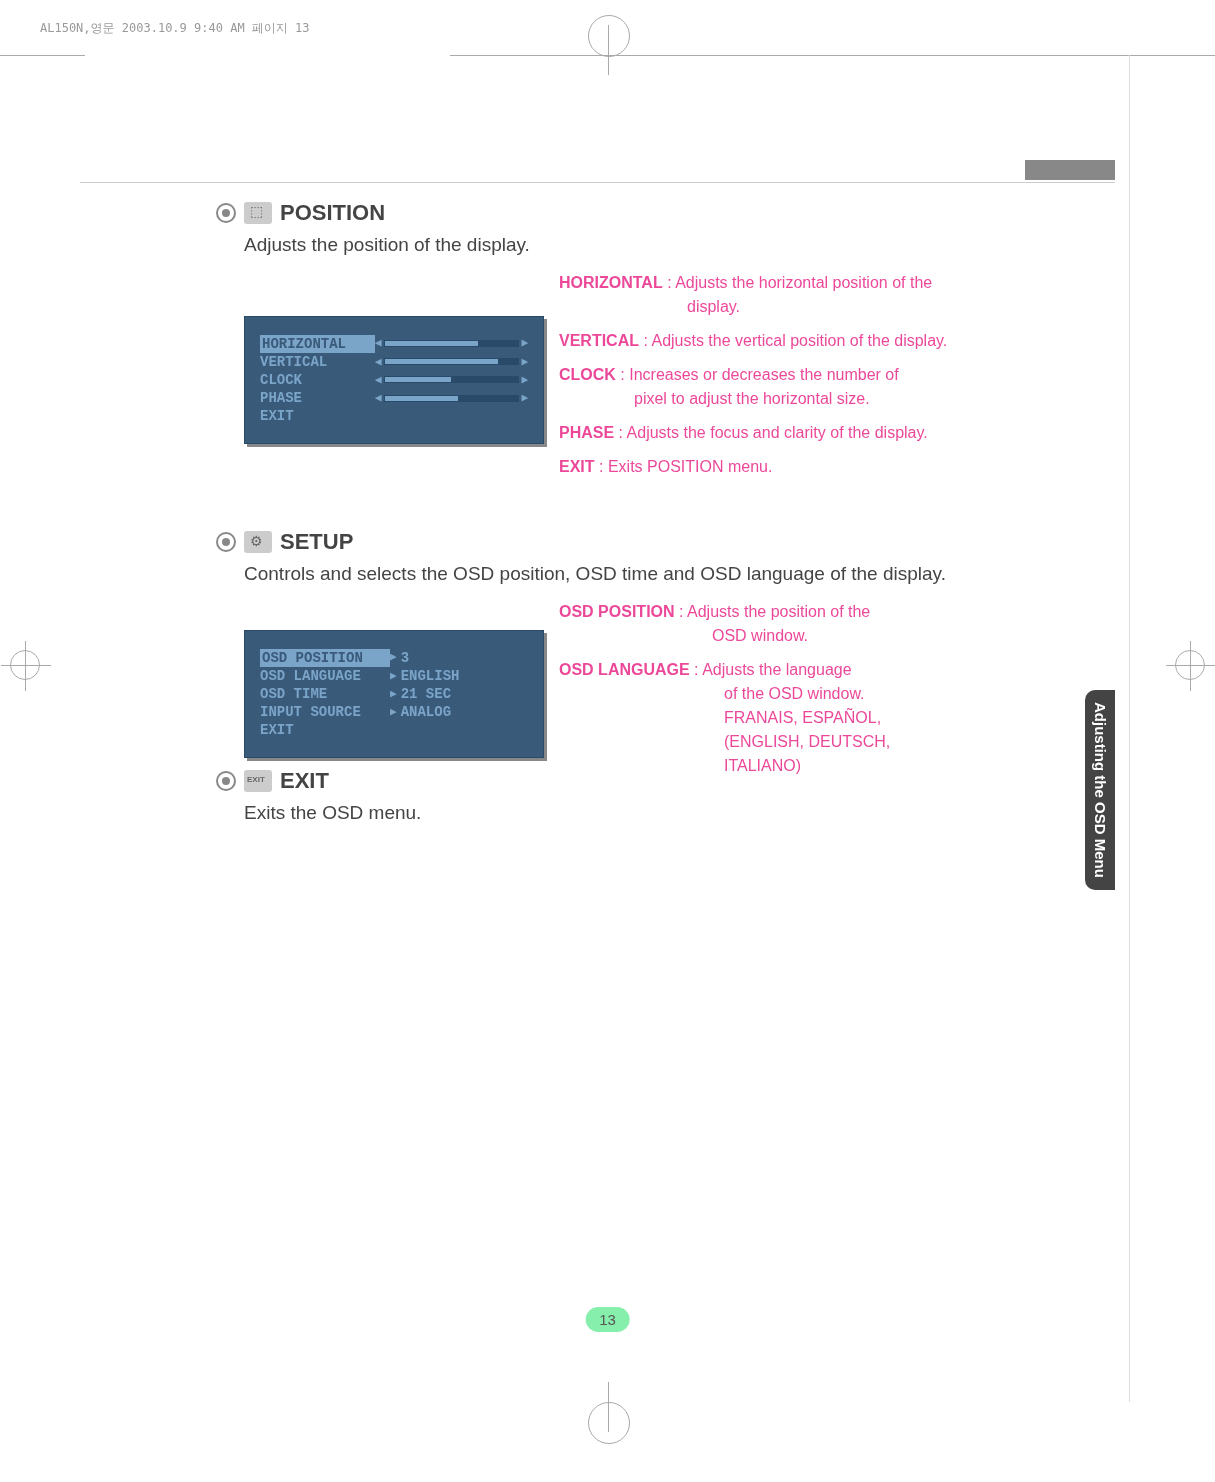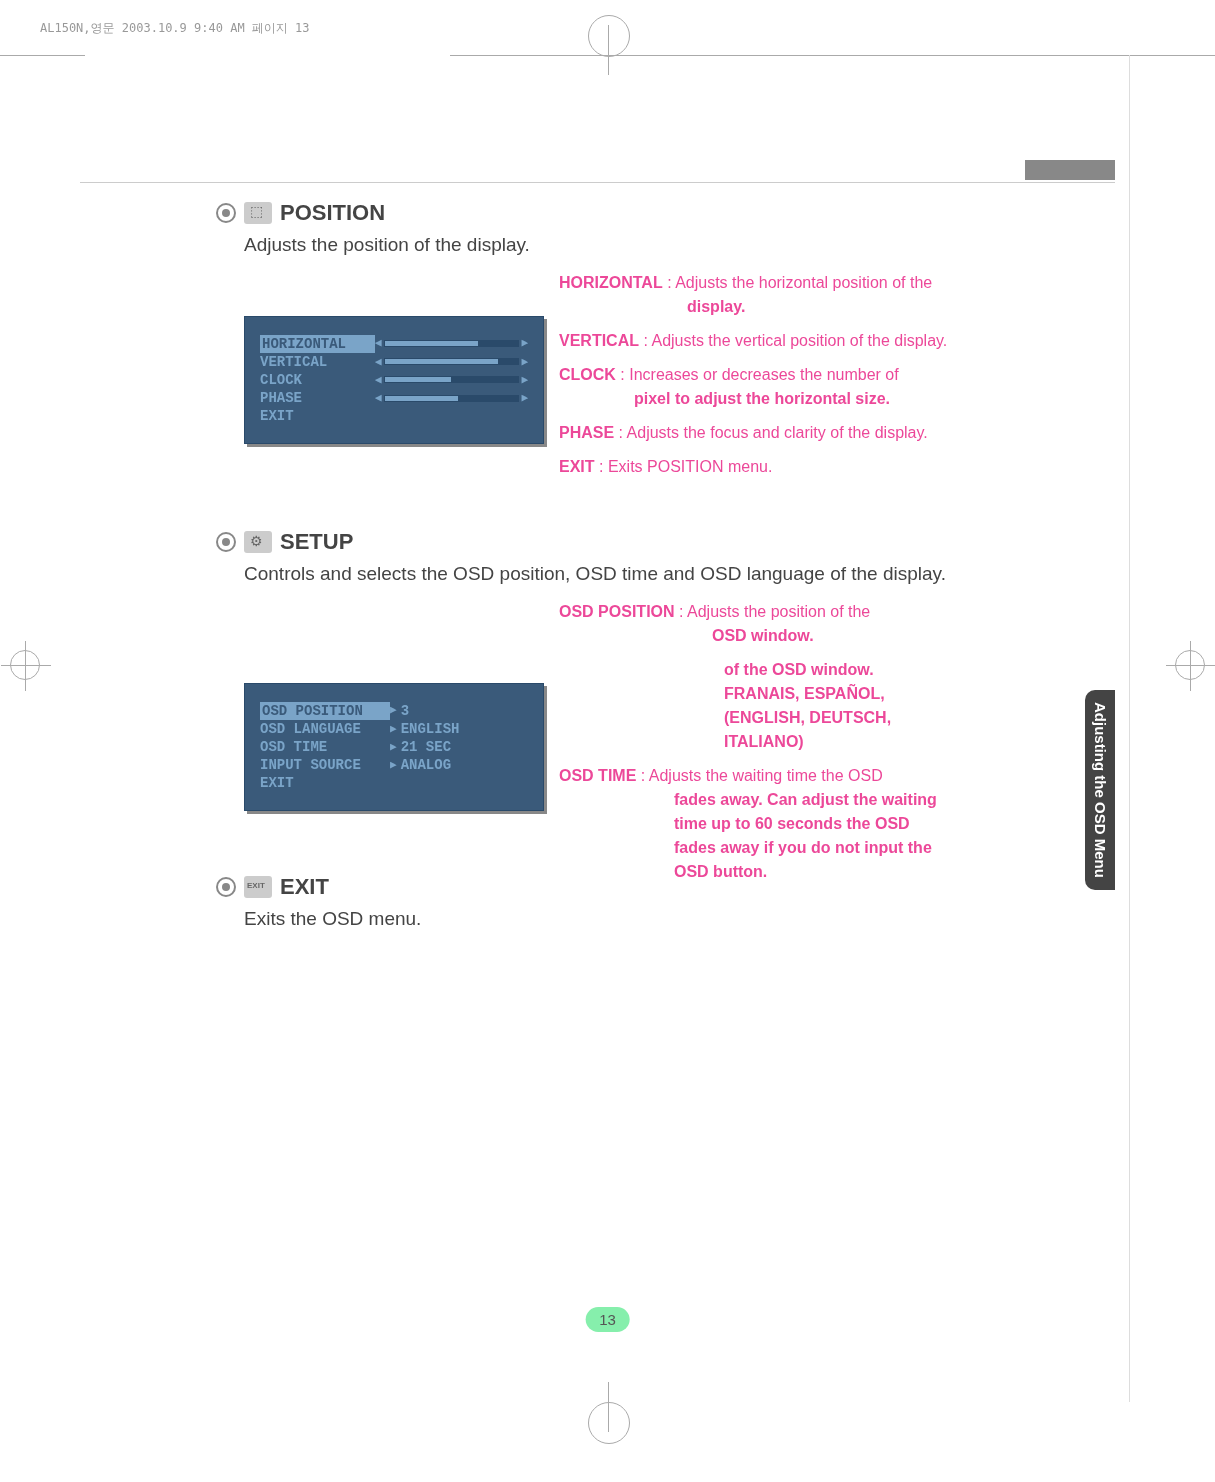--- a/index.html
+++ b/index.html
@@ -325,21 +325,20 @@
     .def {
       margin-bottom: 10px;
     }
 
     .def-term {
       font-weight: bold;
     }
 
     .def-cont {
       padding-left: 100px;
-      font-weight: bold;
     }
     
     .def-cont.lang {
       padding-left: 165px;
     }
     
     .def-cont.time {
       padding-left: 115px;
     }
     
@@ -524,31 +523,25 @@
           <div class="osd-row">
             <span class="osd-label" style="min-width: 130px;">EXIT</span>
           </div>
         </div>
       <div class="definitions" id="defs-setup">
           <div class="def">
             <div><span class="def-term">OSD POSITION</span><span> : Adjusts the position of the</span></div>
             <div class="def-cont osdpos">OSD window.</div>
           </div>
           <div class="def">
+            <div><span class="def-term">OSD LANGUAGE</span><span> : Adjusts the language</span></div>
             <div class="def-cont lang">of the OSD window.</div>
             <div class="def-cont lang">FRANAIS, ESPAÑOL,</div>
             <div class="def-cont lang">(ENGLISH, DEUTSCH,</div>
             <div class="def-cont lang">ITALIANO)</div>
-          </div>
-          <div class="def">
-            <div><span class="def-term">OSD TIME</span><span> : Adjusts the waiting time the OSD</span></div>
-            <div class="def-cont time">fades away. Can adjust the waiting</div>
-            <div class="def-cont time">time up to 60 seconds the OSD</div>
-            <div class="def-cont time">fades away if you do not input the</div>
-            <div class="def-cont time">OSD button.</div>
           </div>
         </div>
     </div>
   </div>
 
   <div class="section" style="margin-top:-60px">
     <div class="section-header">
       <span class="bullet"></span>
       <span class="section-icon exit-icon"></span>
       <span class="section-title">EXIT</span>

